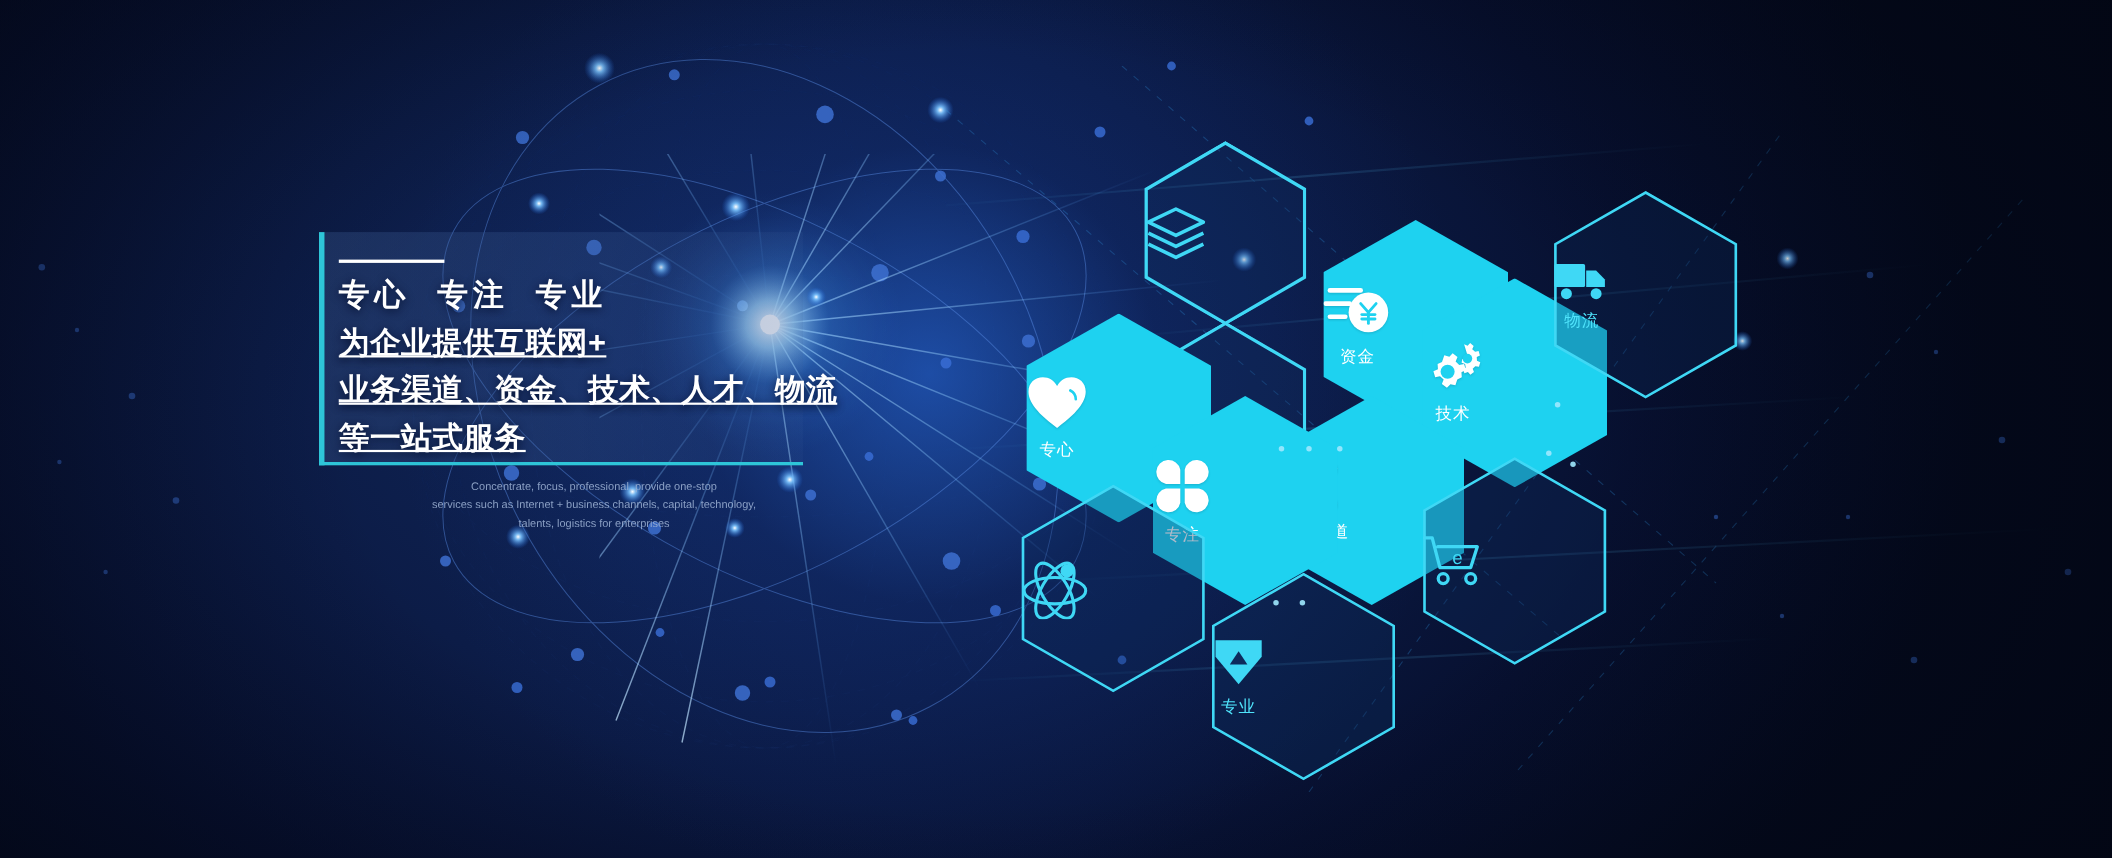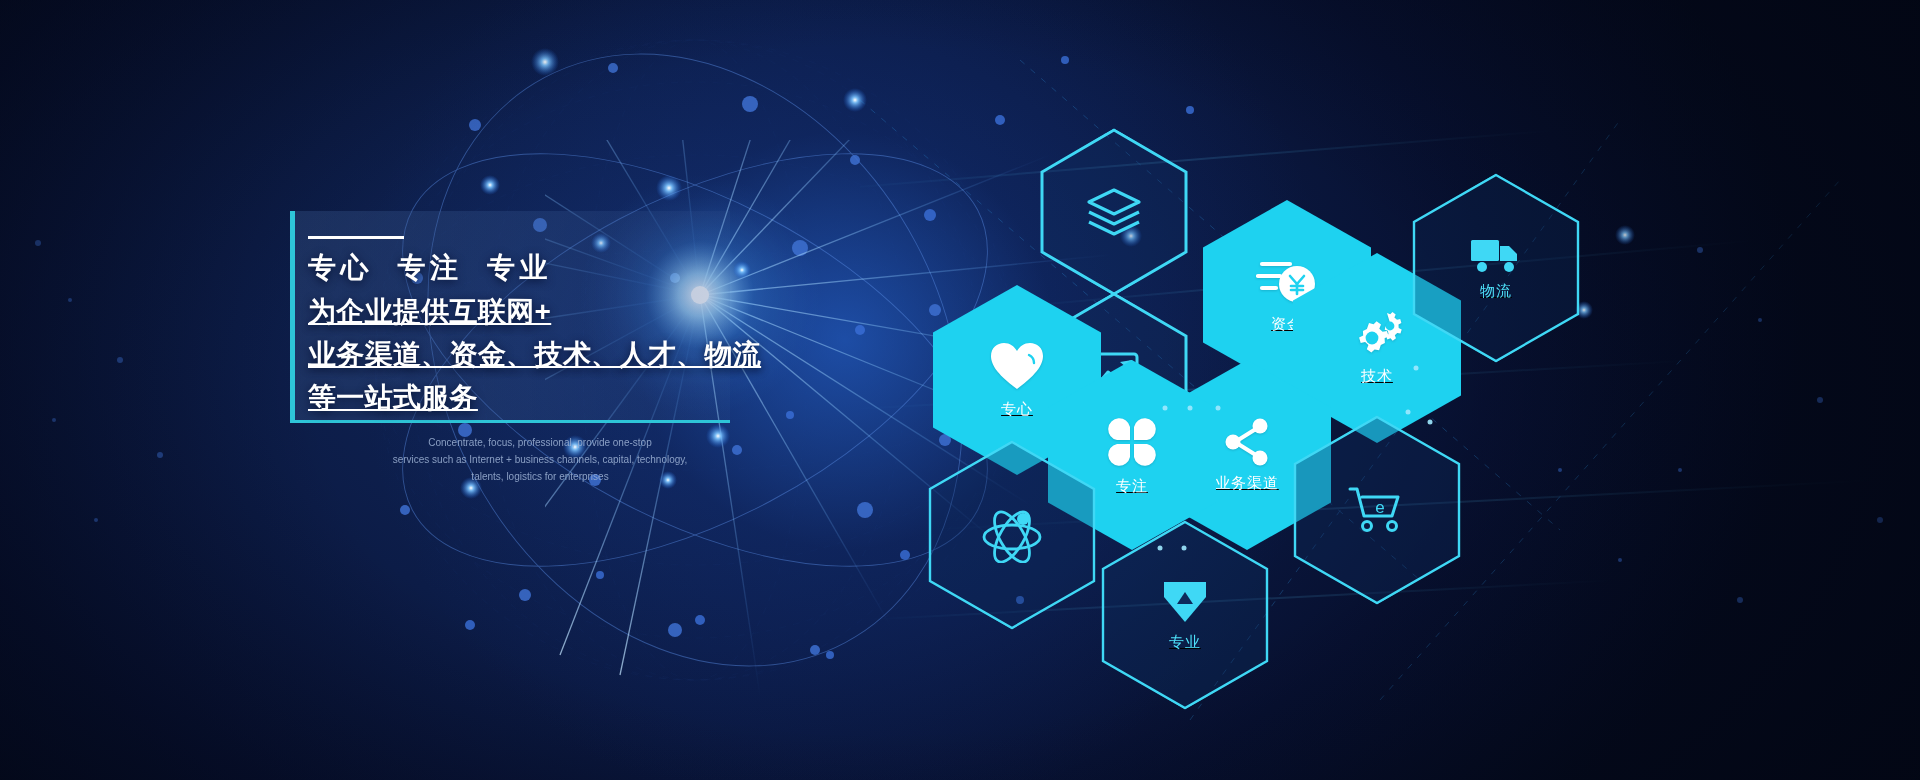--- a/index.html
+++ b/index.html
@@ -46,21 +46,21 @@
     position:absolute;left:345px;top:434px;width:390px;
     text-align:center;color:#9fb4d6;font-size:10px;line-height:17px;
     opacity:.85;
   }
 
   
   .hex{
     position:absolute;
     -webkit-clip-path:polygon(50% 0%,100% 25%,100% 75%,50% 100%,0% 75%,0% 25%);
     clip-path:polygon(50% 0%,100% 25%,100% 75%,50% 100%,0% 75%,0% 25%);
-    display:flex;flex-direction:column;align-items:center;justify-content:center;text-decoration:underline;
+    display:flex;flex-direction:column;align-items:flex-start;justify-content:center;
   }
   .hex.solid{background:#1ed2f0;}
   .hex.ghost{background:transparent;}
   .hex .ring{
     position:absolute;inset:0;
     -webkit-clip-path:polygon(50% 0%,100% 25%,100% 75%,50% 100%,0% 75%,0% 25%);
     clip-path:polygon(50% 0%,100% 25%,100% 75%,50% 100%,0% 75%,0% 25%);
   }
   .hex-label{
     font-size:15px;font-weight:normal;letter-spacing:.06em;

